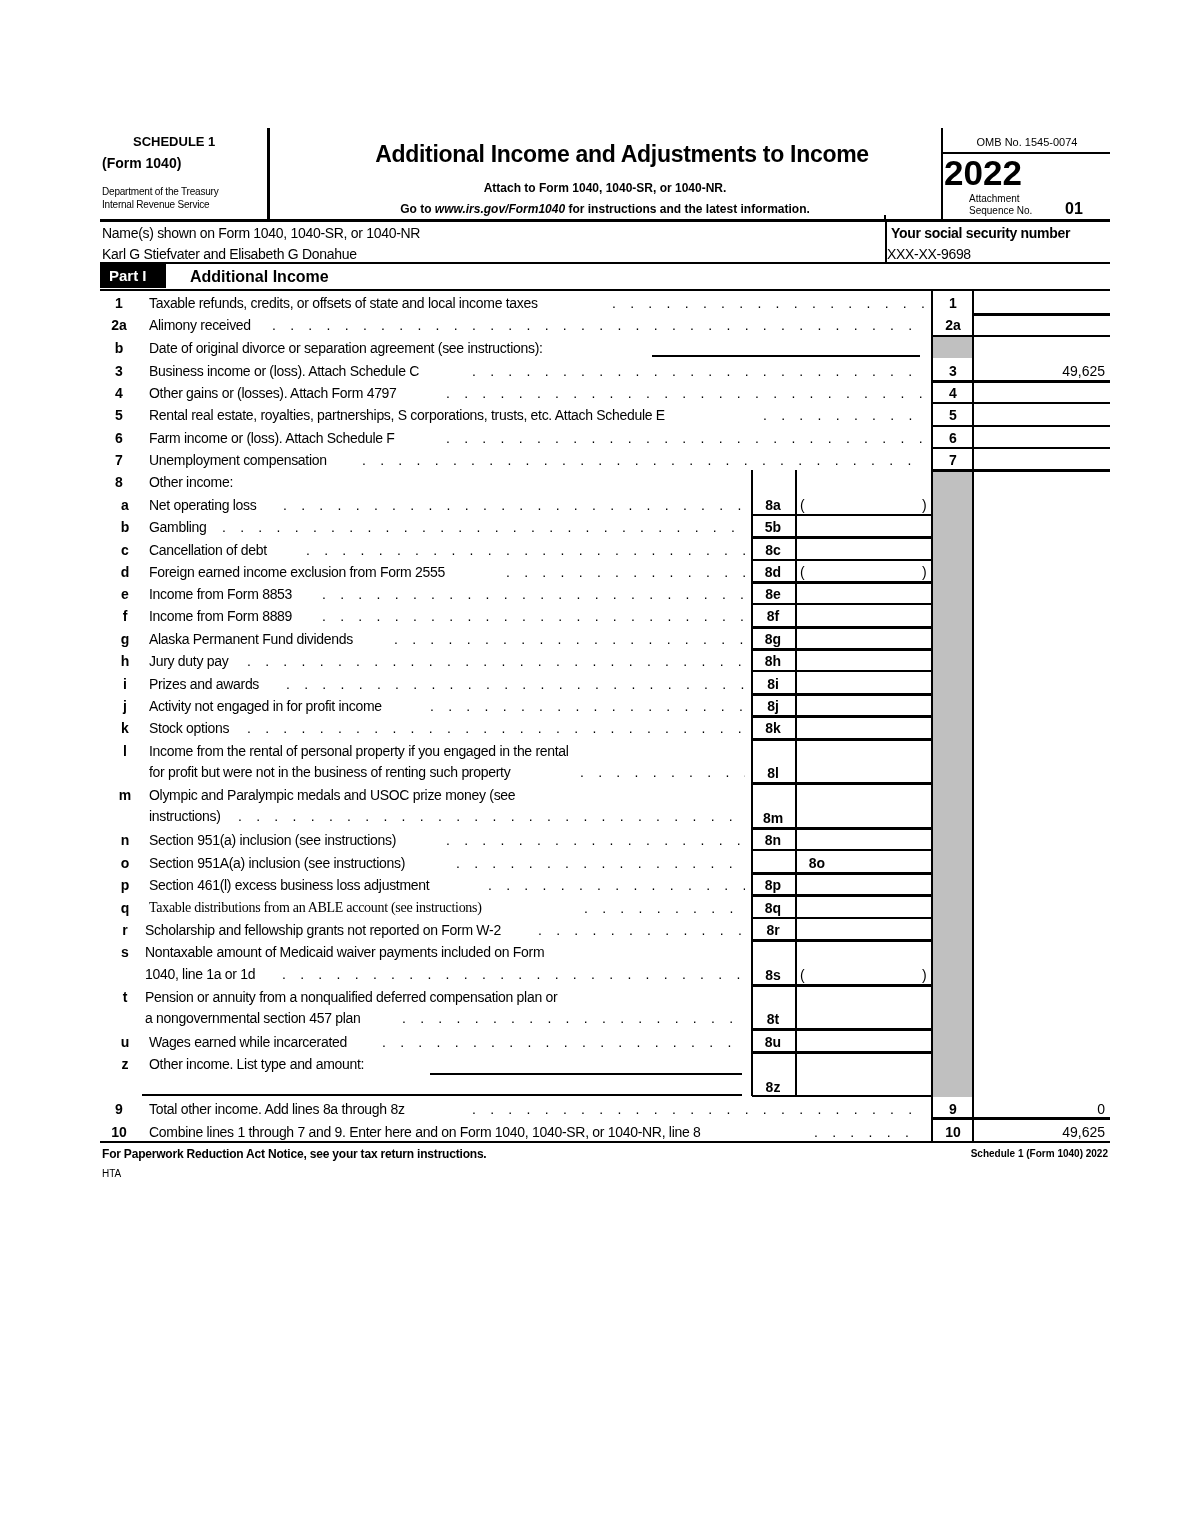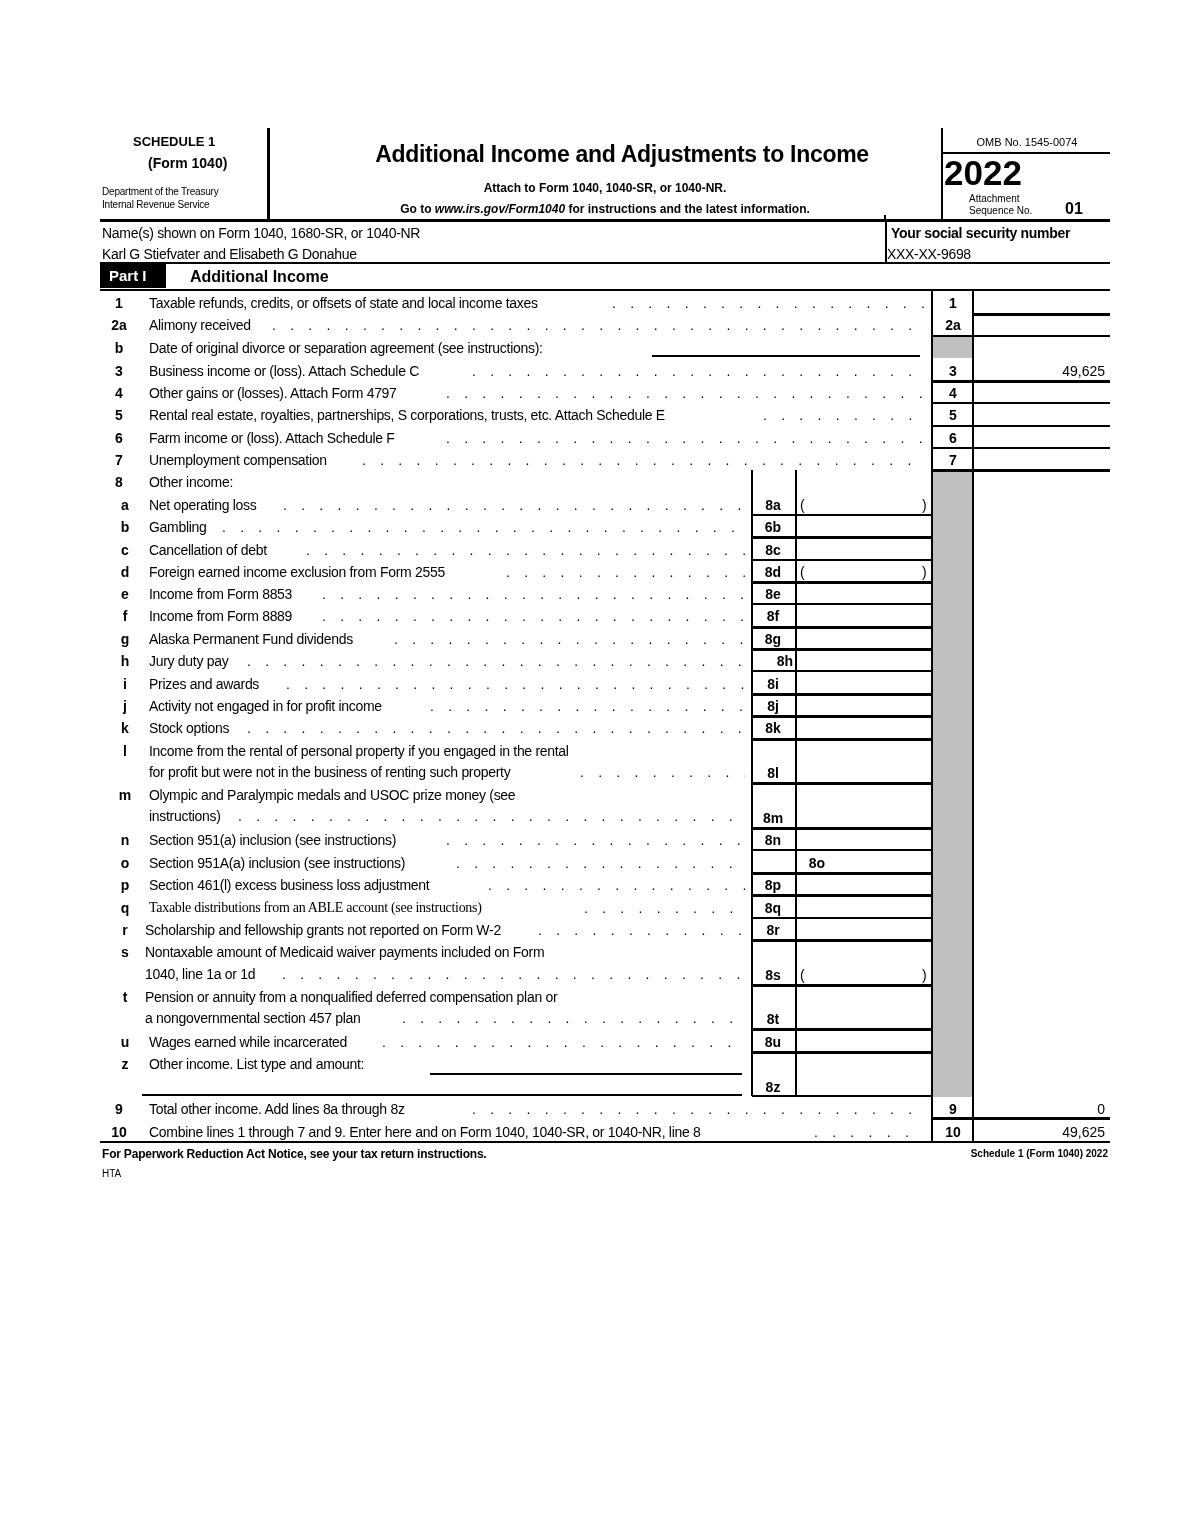--- a/index.html
+++ b/index.html
@@ -13,41 +13,41 @@
   .num { position:absolute; font-size:14px; font-weight:bold; width:30px; text-align:center; line-height:16px; }
   .dots { position:absolute; font-size:14px; line-height:16px; overflow:hidden; white-space:nowrap; letter-spacing:5.2px; }
   .boxlbl { position:absolute; font-size:14px; font-weight:bold; text-align:center; width:40px; line-height:16px; }
   .amt { position:absolute; font-size:14px; text-align:right; width:130px; line-height:16px; }
   .paren { position:absolute; font-size:14px; line-height:16px; }
 </style>
 </head>
 <body>
 
 <div class="abs b" style="left:102px;top:134px;font-size:13px;margin-left:31px;">SCHEDULE 1</div>
-<div class="abs b" style="left:102px;top:155px;font-size:14px;margin-left:46px;">(Form 1040)</div>
+<div class="abs b" style="left:102px;top:155px;font-size:14px;">(Form 1040)</div>
 <div class="abs" style="left:102px;top:186px;font-size:10px;letter-spacing:-0.2px;">Department of the Treasury</div>
 <div class="abs" style="left:102px;top:199px;font-size:10px;letter-spacing:-0.2px;">Internal Revenue Service</div>
 <div class="vline" style="left:267px;top:128px;height:92px;border-left-width:3px;"></div>
 
 <div class="abs b" style="left:287px;width:670px;top:141px;font-size:23px;text-align:center;letter-spacing:-0.3px;">Additional Income and Adjustments to Income</div>
 <div class="abs b" style="left:270px;width:670px;top:181px;font-size:12px;text-align:center;">Attach to Form 1040, 1040-SR, or 1040-NR.</div>
 <div class="abs b" style="left:270px;width:670px;top:202px;font-size:12px;text-align:center;"><span>Go to </span><i>www.irs.gov/Form1040</i><span> for instructions and the latest information.</span></div>
 
 <div class="vline" style="left:941px;top:128px;height:92px;"></div>
 <div class="abs" style="left:944px;width:166px;top:136px;font-size:11px;text-align:center;">OMB No. 1545-0074</div>
 <div class="hline" style="left:943px;width:167px;top:152px;"></div>
 <div class="abs b" style="left:944px;width:166px;top:153px;font-size:35px;text-align:left;line-height:40px;">2022</div>
 <div class="abs" style="left:969px;top:193px;font-size:10px;">Attachment</div>
 <div class="abs" style="left:969px;top:205px;font-size:10px;">Sequence No.</div>
 <div class="abs b" style="left:1065px;top:200px;font-size:16px;">01</div>
 
 <div class="hline" style="left:100px;width:1010px;top:219px;border-top-width:3px;"></div>
 <div class="vline" style="left:884px;top:215px;height:6px;"></div>
 
-<div class="t" style="left:102px;top:225px;">Name(s) shown on Form 1040, 1680-SR, or 1040-NR</div>
+<div class="t" style="left:102px;top:225px;">Name(s) shown on Form 1040, 1040-SR, or 1040-NR</div>
 <div class="t" style="left:102px;top:246px;">Karl G Stiefvater and Elisabeth G Donahue</div>
 <div class="vline" style="left:885px;top:222px;height:40px;"></div>
 <div class="t b" style="left:891px;top:225px;">Your social security number</div>
 <div class="t" style="left:887px;top:246px;">XXX-XX-9698</div>
 <div class="hline" style="left:100px;width:1010px;top:262px;"></div>
 
 <div class="abs b" style="left:100px;top:264px;width:66px;height:24px;background:#000;color:#fff;font-size:15px;line-height:24px;padding-left:9px;box-sizing:border-box;">Part I</div>
 <div class="abs b" style="left:190px;top:268px;font-size:16px;">Additional Income</div>
 <div class="hline" style="left:100px;width:1010px;top:289px;"></div>
 
@@ -142,21 +142,21 @@
   <div class="paren" style="left:800px;top:497px;">(</div>
   <div class="paren" style="left:922px;top:497px;">)</div>
   <div class="amt" style="left:800px;top:497px;width:118px;"></div>
 </div>
 <div class="hline" style="left:752px;width:180px;top:514px;"></div>
 
 <div>
   <div class="num" style="left:110px;top:519px;">b</div>
   <div class="t" style="left:149px;top:519px;">Gambling</div>
   <div class="dots" style="left:222px;top:519px;width:523px;">. . . . . . . . . . . . . . . . . . . . . . . . . . . . . . . . . . . . . . . . . . . . . . . . . .</div>
-  <div class="boxlbl" style="left:753px;top:519px;">6b</div>
+  <div class="boxlbl" style="left:753px;top:519px;">5b</div>
   <div class="amt" style="left:800px;top:519px;width:128px;"></div>
 </div>
 <div class="hline" style="left:752px;width:180px;top:536px;border-top-width:3px;"></div>
 
 <div>
   <div class="num" style="left:110px;top:542px;">c</div>
   <div class="t" style="left:149px;top:542px;">Cancellation of debt</div>
   <div class="dots" style="left:306px;top:542px;width:439px;">. . . . . . . . . . . . . . . . . . . . . . . . . . . . . . . . . . . . . . . . . . . .</div>
   <div class="boxlbl" style="left:753px;top:542px;">8c</div>
   <div class="amt" style="left:800px;top:542px;width:128px;"></div>
@@ -198,21 +198,21 @@
   <div class="dots" style="left:394px;top:631px;width:351px;">. . . . . . . . . . . . . . . . . . . . . . . . . . . . . . . . . . .</div>
   <div class="boxlbl" style="left:753px;top:631px;">8g</div>
   <div class="amt" style="left:800px;top:631px;width:128px;"></div>
 </div>
 <div class="hline" style="left:752px;width:180px;top:648px;border-top-width:3px;"></div>
 
 <div>
   <div class="num" style="left:110px;top:653px;">h</div>
   <div class="t" style="left:149px;top:653px;">Jury duty pay</div>
   <div class="dots" style="left:247px;top:653px;width:498px;">. . . . . . . . . . . . . . . . . . . . . . . . . . . . . . . . . . . . . . . . . . . . . . . . .</div>
-  <div class="boxlbl" style="left:753px;top:653px;text-align:right;">8h</div>
+  <div class="boxlbl" style="left:753px;top:653px;">8h</div>
   <div class="amt" style="left:800px;top:653px;width:128px;"></div>
 </div>
 <div class="hline" style="left:752px;width:180px;top:670px;"></div>
 
 <div>
   <div class="num" style="left:110px;top:676px;">i</div>
   <div class="t" style="left:149px;top:676px;">Prizes and awards</div>
   <div class="dots" style="left:286px;top:676px;width:459px;">. . . . . . . . . . . . . . . . . . . . . . . . . . . . . . . . . . . . . . . . . . . . . .</div>
   <div class="boxlbl" style="left:753px;top:676px;">8i</div>
   <div class="amt" style="left:800px;top:676px;width:128px;"></div>

